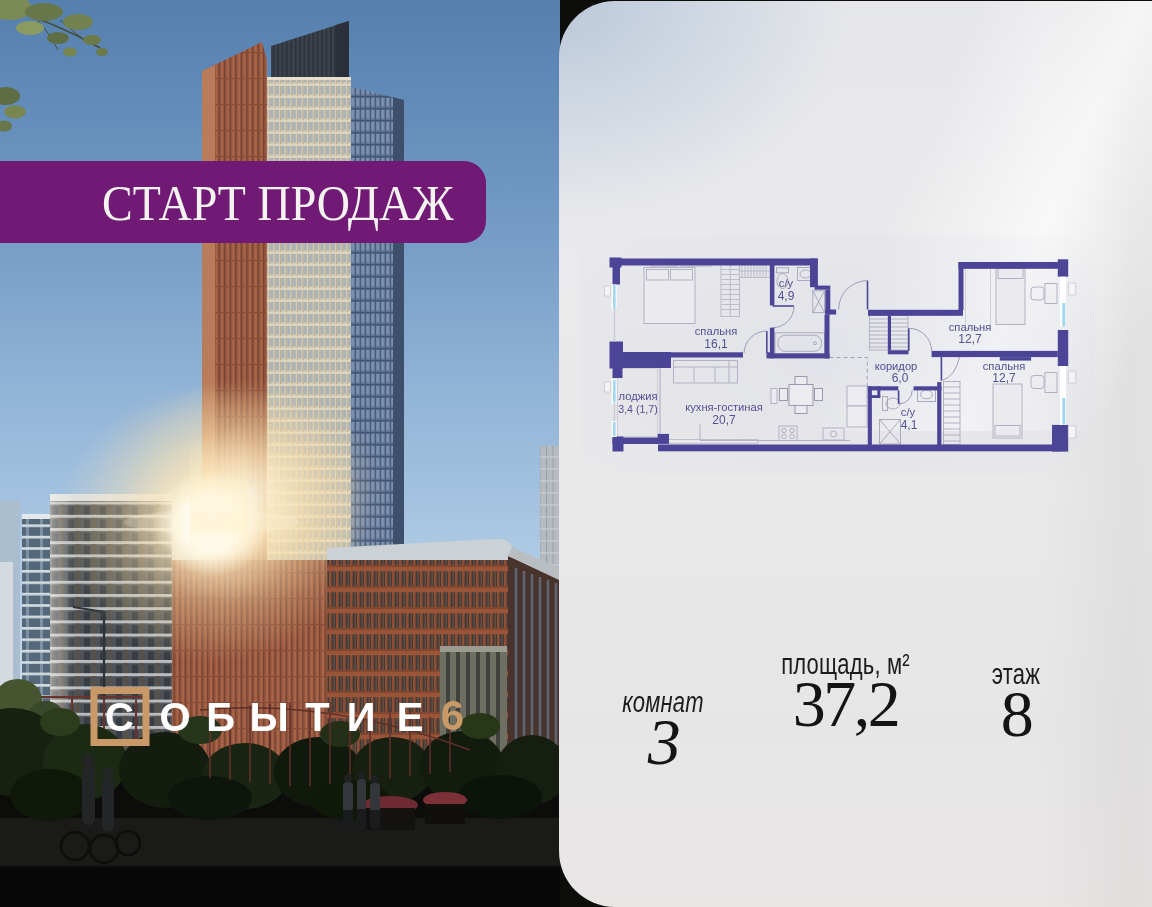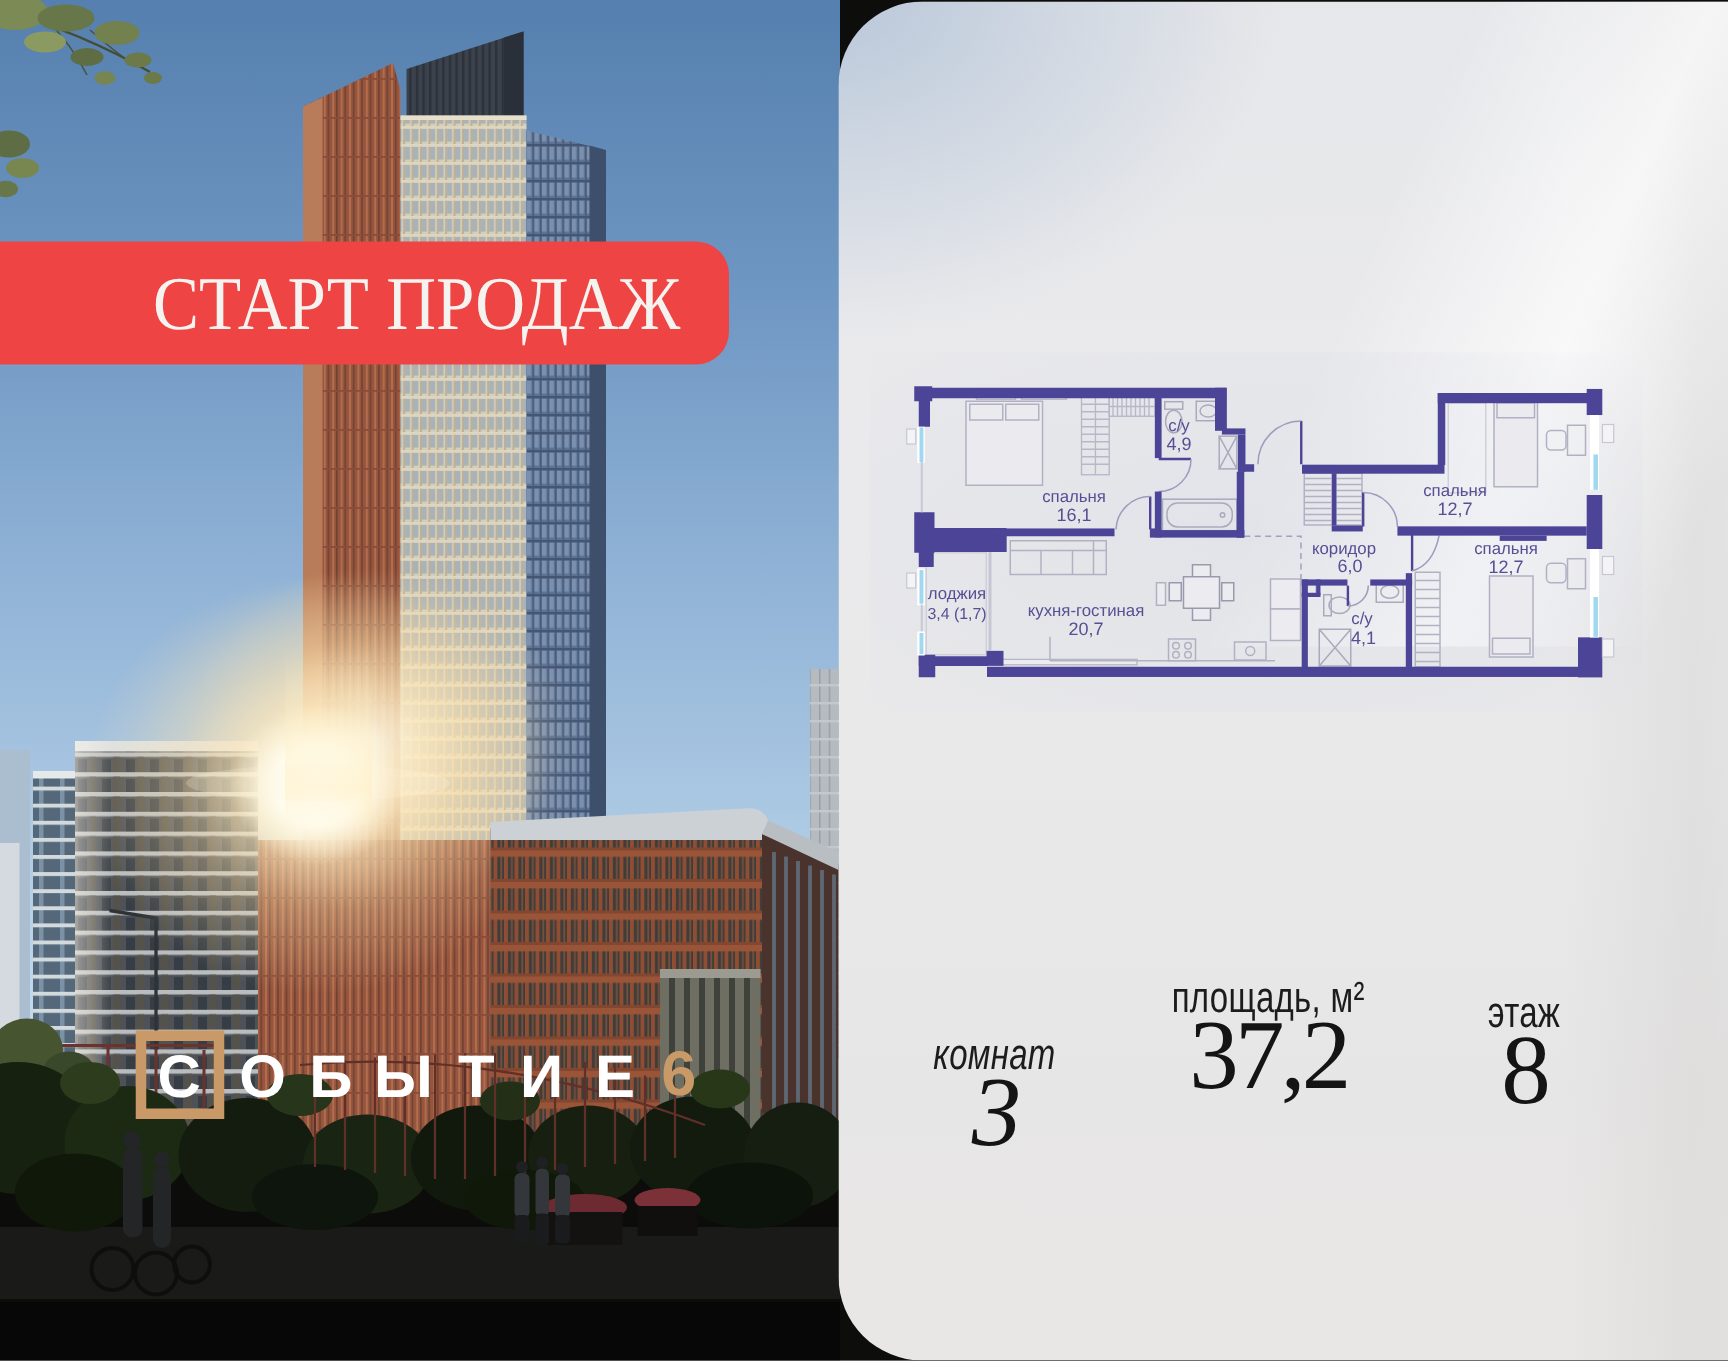--- a/index.html
+++ b/index.html
@@ -1,18 +1,18 @@
 <!DOCTYPE html>
 <html lang="ru"><head>
 <meta charset="utf-8">
 <style>
   html,body{margin:0;padding:0;}
   #stage{position:relative;width:1152px;height:907px;overflow:hidden;background:#0d0d0c;font-family:"Liberation Sans",sans-serif;}
   #photo{position:absolute;left:0;top:0;}
-  #banner{position:absolute;left:0;top:161px;width:486px;height:82px;background:#ef4444;border-radius:0 22px 22px 0;}
+  #banner{position:absolute;left:0;top:161px;width:486px;height:82px;background:#701a75;border-radius:0 22px 22px 0;}
   #banner span{position:absolute;left:102px;top:50%;font-family:"Liberation Serif",serif;font-size:46px;color:#f5f3f0;letter-spacing:0px;white-space:nowrap;transform:translateY(-49%) scaleY(1.1);transform-origin:left center;}
   #logo{position:absolute;left:0;top:0;width:560px;height:907px;pointer-events:none;}
   #panel{position:absolute;left:559px;top:1px;width:620px;height:906px;border-radius:56px 0 0 56px;
     background:
       radial-gradient(420px 320px at 0% 0%, rgba(150,175,205,0.55), rgba(150,175,205,0) 70%),
       linear-gradient(113deg, rgba(255,255,255,0) 48%, rgba(255,255,255,0.7) 66%, rgba(240,240,240,0) 82%),
       linear-gradient(90deg, rgba(0,0,0,0) 78%, rgba(175,172,168,0.15) 92%, rgba(175,172,168,0.08) 100%),
       linear-gradient(180deg, #e6e7ea 0%, #eaeaec 30%, #e9e9ea 55%, #e7e6e6 80%, #e9e7e6 100%);
     background-size: auto, 700px 430px, auto, auto;
     background-repeat: no-repeat;}

